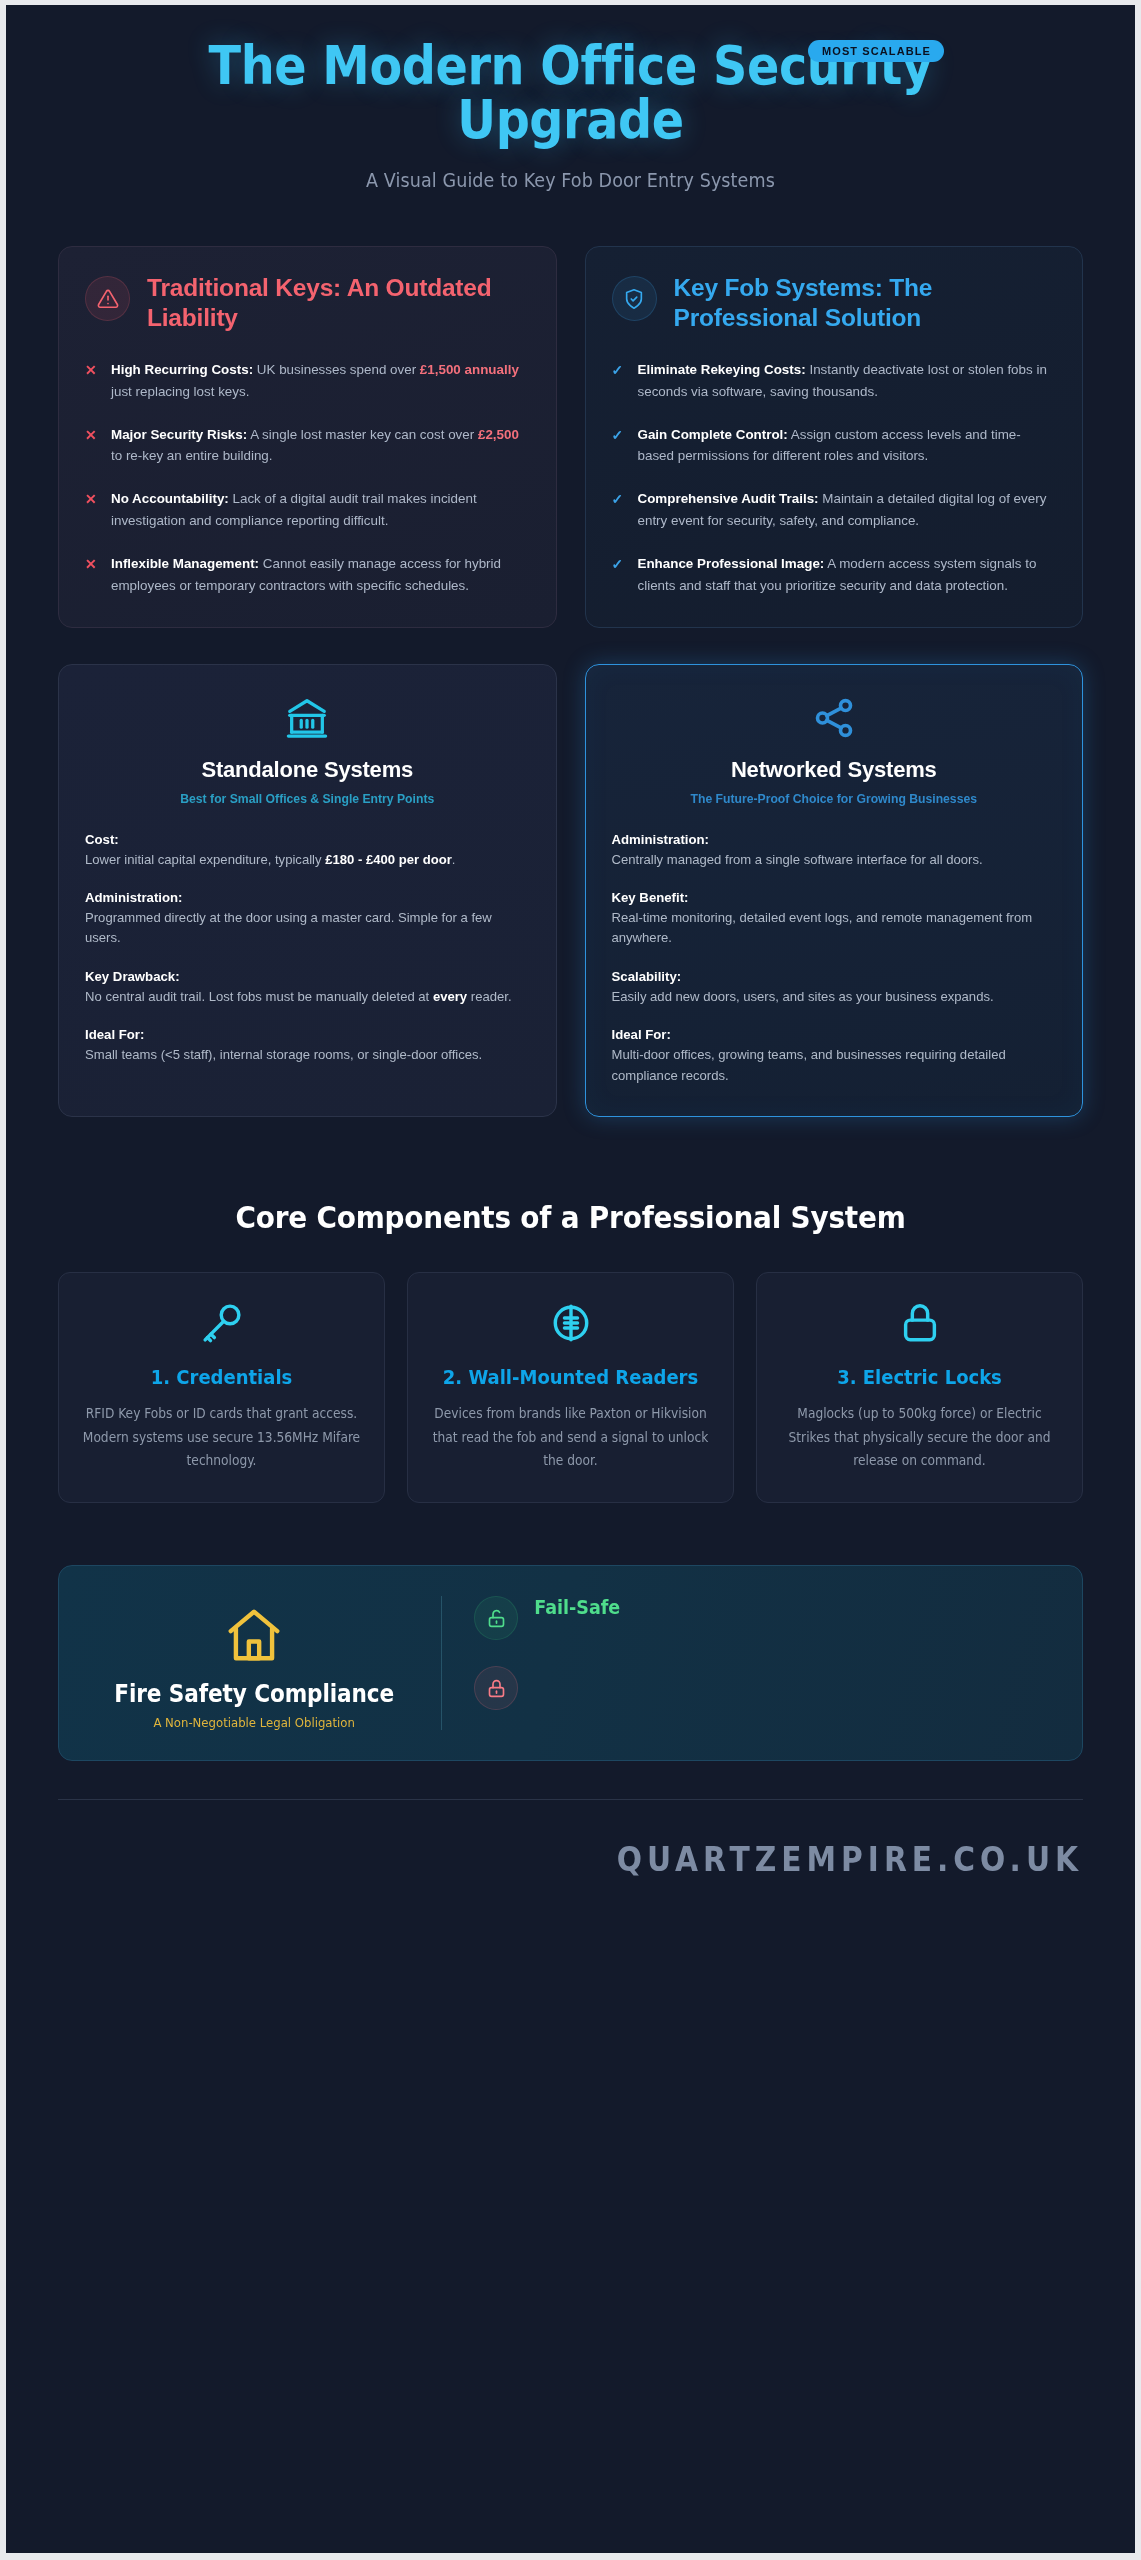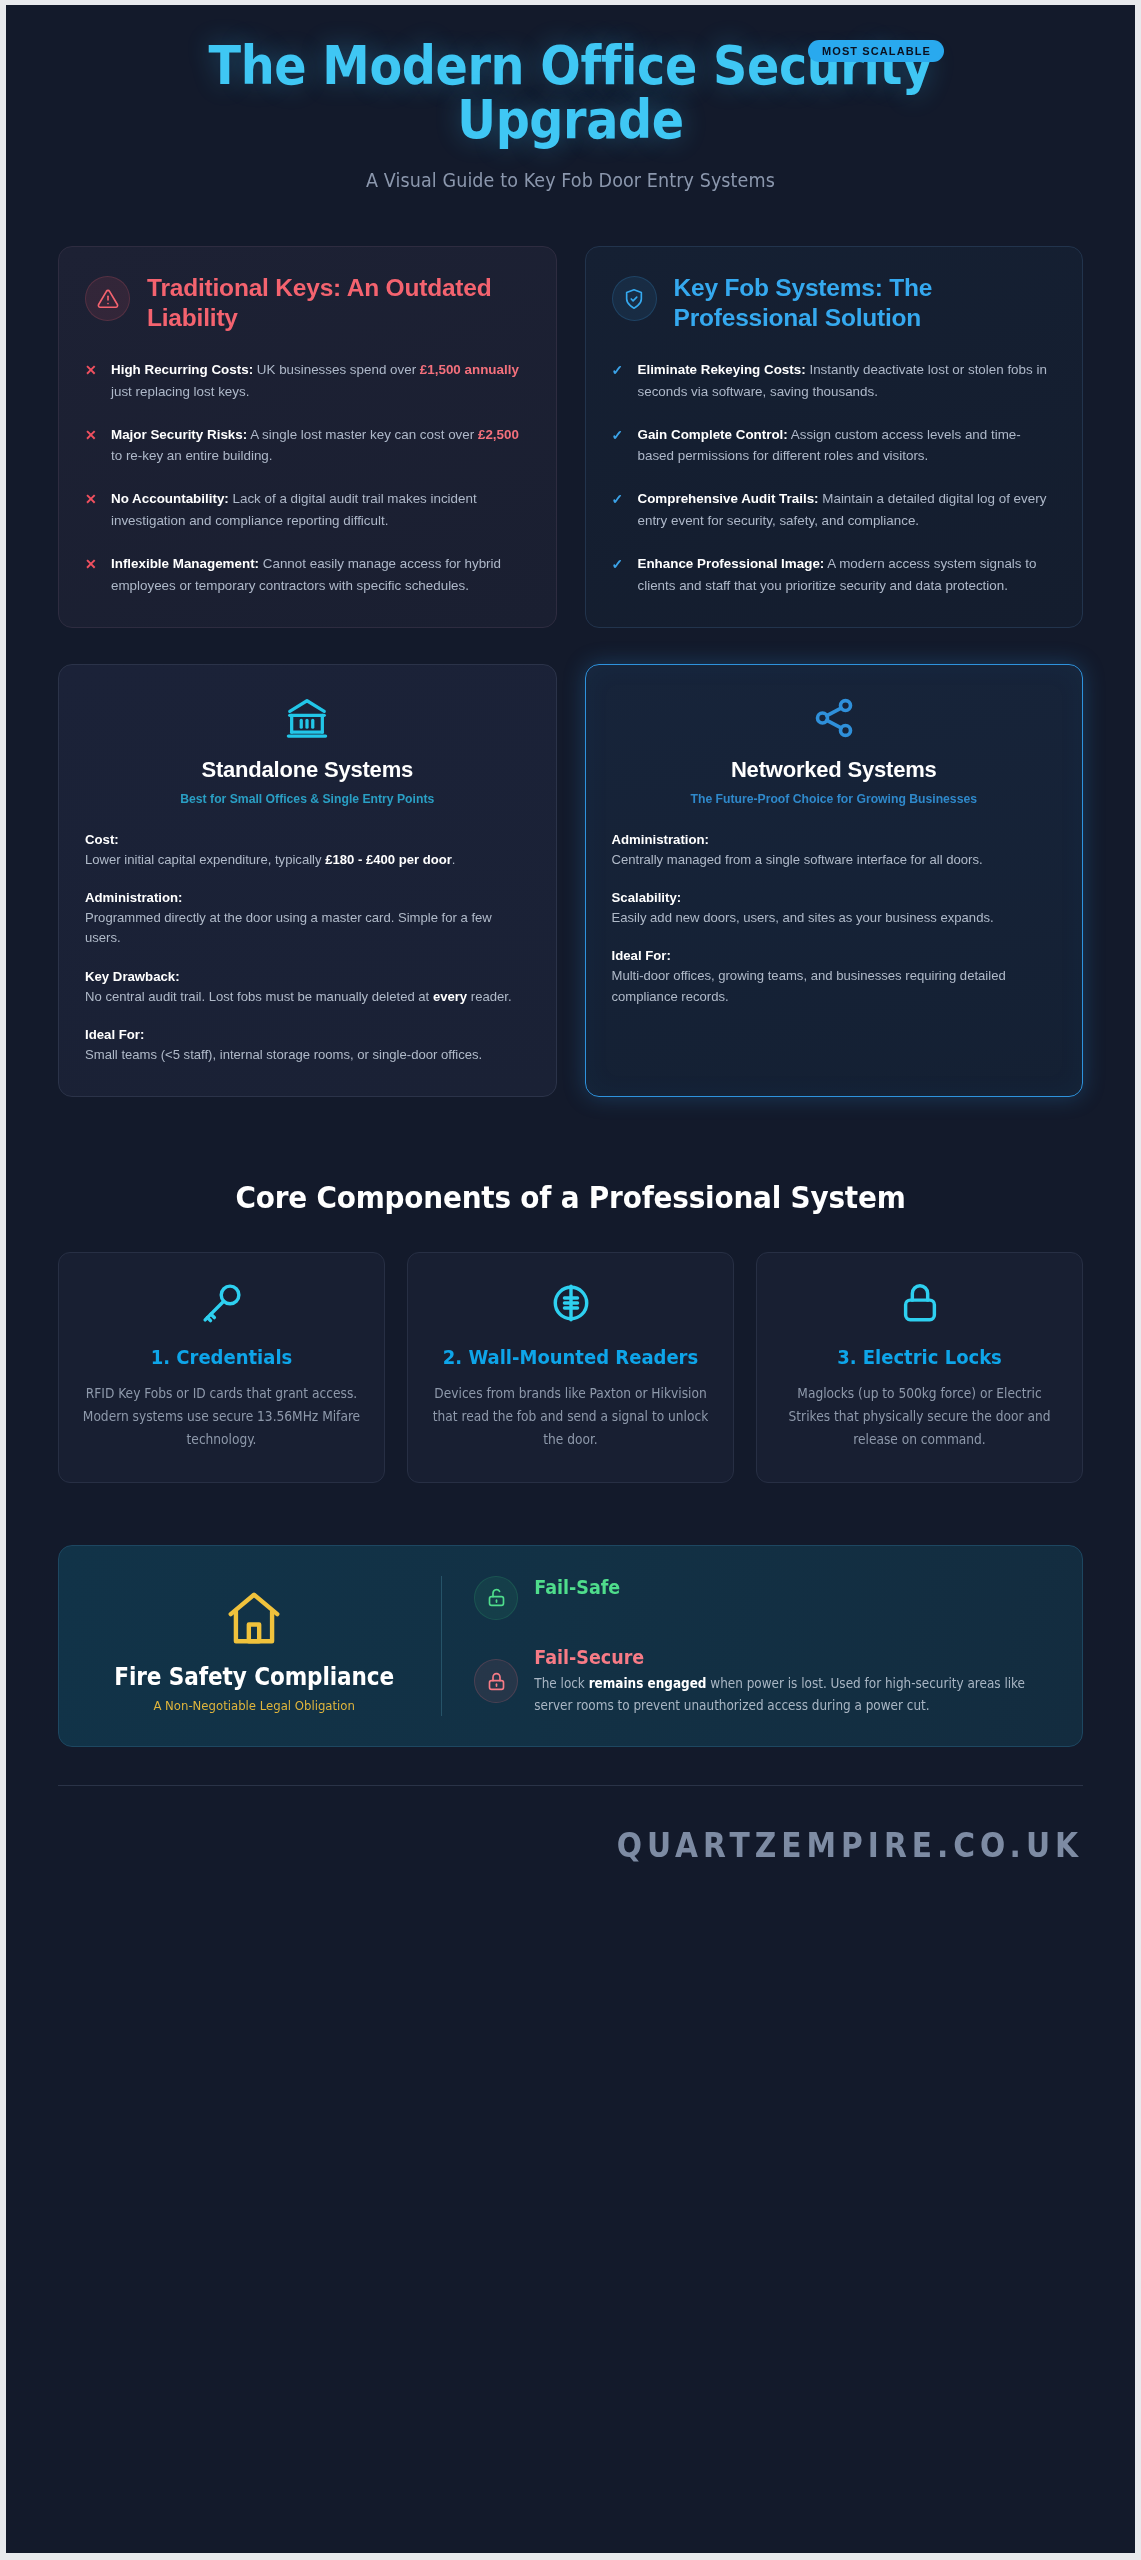--- a/index.html
+++ b/index.html
@@ -337,20 +337,24 @@
               <circle cx="18" cy="18.5" r="2.6"></circle>
               <line x1="8.3" y1="10.8" x2="15.7" y2="6.8"></line>
               <line x1="8.3" y1="13.2" x2="15.7" y2="17.2"></line>
             </svg></div>
           <div class="sys-name">Networked Systems</div>
           <div class="sys-tag blue">The Future-Proof Choice for Growing Businesses</div>
           <div class="sys-body">
             <div class="sys-item">
               <div class="sys-lbl">Administration:</div>
               <div class="sys-val">Centrally managed from a single software interface for all doors.</div>
+            </div>
+            <div class="sys-item">
+              <div class="sys-lbl">Key Benefit:</div>
+              <div class="sys-val">Real-time monitoring, detailed event logs, and remote management from anywhere.</div>
             </div>
             <div class="sys-item">
               <div class="sys-lbl">Scalability:</div>
               <div class="sys-val">Easily add new doors, users, and sites as your business expands.</div>
             </div>
             <div class="sys-item">
               <div class="sys-lbl">Ideal For:</div>
               <div class="sys-val">Multi-door offices, growing teams, and businesses requiring detailed compliance records.</div>
             </div>
           </div>
@@ -416,24 +420,20 @@
             </div>
           </div>
           <div class="fire-row">
             <div class="lock-circle red">
               <svg width="21" height="21" viewBox="0 0 24 24" fill="none" stroke="#f77b86" stroke-width="1.9" stroke-linecap="round" stroke-linejoin="round">
                 <rect x="4" y="11" width="16" height="10" rx="2.3"></rect>
                 <path d="M8 11V7a4 4 0 0 1 8 0v4"></path>
                 <line x1="12" y1="15" x2="12" y2="17.3"></line>
               </svg>
             </div>
-            <div>
-              <div class="fire-h red">Fail-Secure</div>
-              <div class="fire-p">The lock <b>remains engaged</b> when power is lost. Used for high-security areas like server rooms to prevent unauthorized access during a power cut.</div>
-            </div>
           </div>
         </div>
   </div>
 
   <div class="footer">
     <div class="footer-txt">QUARTZEMPIRE.CO.UK</div>
   </div>
 
 </div>
 </div>

